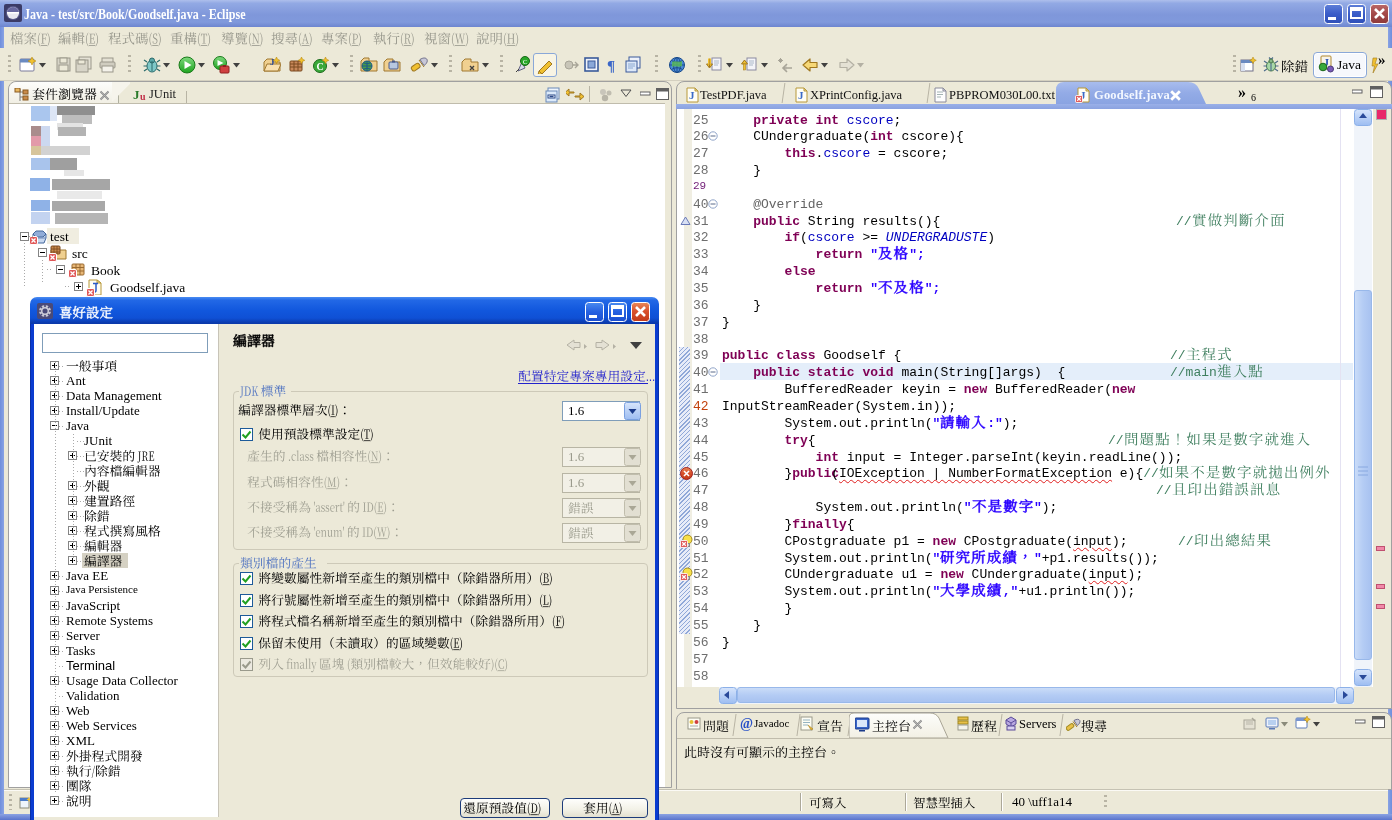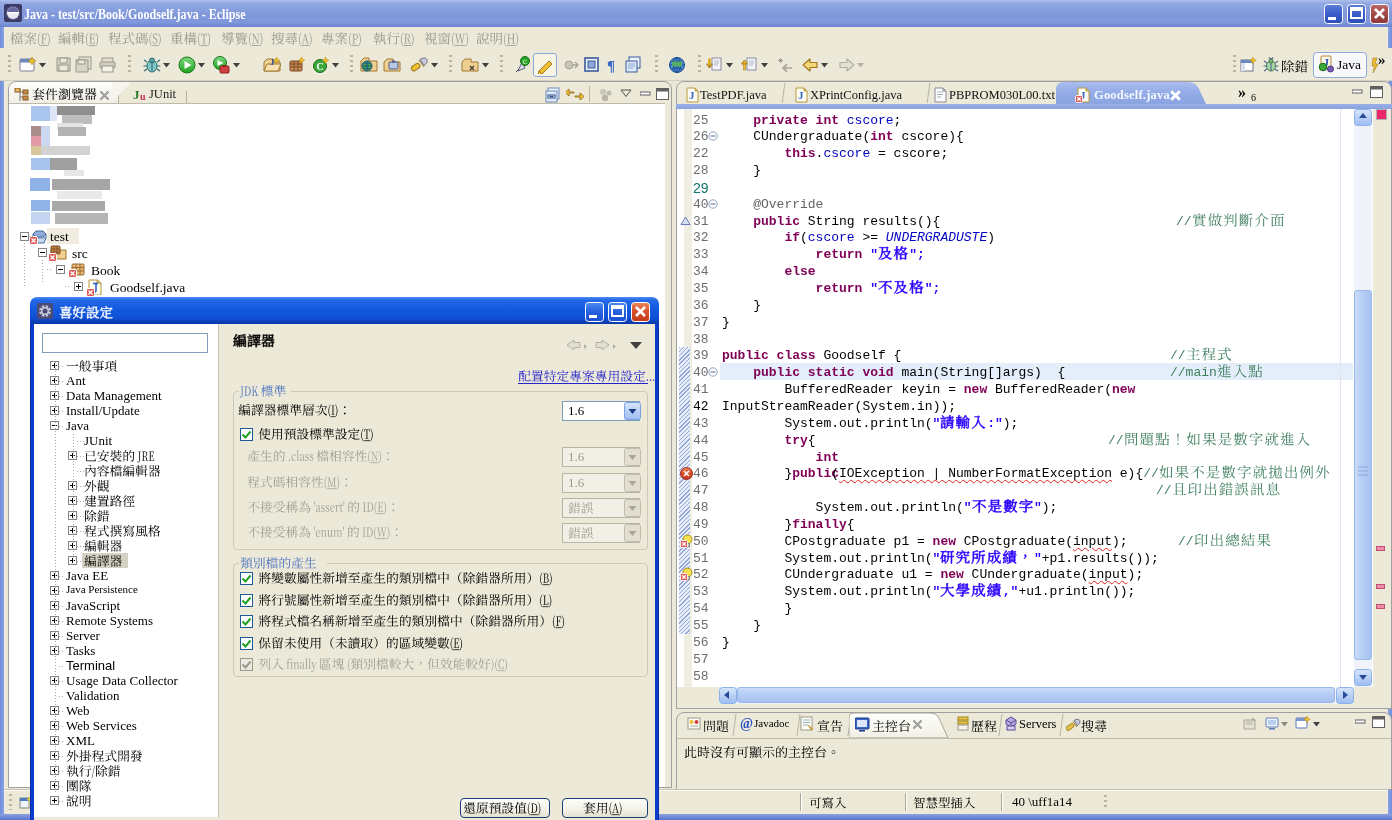--- a/index.html
+++ b/index.html
@@ -755,36 +755,36 @@
       <rect x="0.5" y="0.5" width="12" height="11" fill="#fff" stroke="#606060"></rect>
       <rect x="0.5" y="0.5" width="12" height="3" fill="#606060"></rect>
     </svg>
     <div style="position:absolute;left:676px;top:104px;width:716px;height:5px;background:linear-gradient(180deg,#9ab0e8,#8aa2e0)"></div>
     <div style="position:absolute;left:684px;top:109px;width:8px;height:578px;background:#f0eee2"></div>
     <div style="position:absolute;left:679px;top:347.4px;width:11px;height:286.45px;background:repeating-linear-gradient(135deg,#90a8d8 0 1px,#e8ecf8 1px 3px)"></div>
     <div style="position:absolute;left:720px;top:363.25px;width:633px;height:16.85px;background:#e4eefa"></div>
     <div style="position:absolute;left:1340px;top:109px;width:1px;height:578px;background:#e4e2f2"></div>
     <div style="position:absolute;left:693px;top:112.5px;white-space:pre;font-family:'Liberation Mono',monospace;font-size:13px;color:#6e6e6e">25</div>
     <div style="position:absolute;left:693px;top:129.35px;white-space:pre;font-family:'Liberation Mono',monospace;font-size:13px;color:#6e6e6e">26</div>
-    <div style="position:absolute;left:693px;top:146.2px;white-space:pre;font-family:'Liberation Mono',monospace;font-size:13px;color:#6e6e6e">22</div>
+    <div style="position:absolute;left:693px;top:146.2px;white-space:pre;font-family:'Liberation Mono',monospace;font-size:13px;color:#6e6e6e">27</div>
     <div style="position:absolute;left:693px;top:163.05px;white-space:pre;font-family:'Liberation Mono',monospace;font-size:13px;color:#6e6e6e">28</div>
-    <div style="position:absolute;left:693px;top:179.9px;white-space:pre;font-family:Liberation Sans, sans-serif;font-size:14px;color:#0f766e">29</div>
+    <div style="position:absolute;left:693px;top:179.9px;white-space:pre;font-family:Liberation Mono, monospace;font-size:11px;color:#701a75">29</div>
     <div style="position:absolute;left:693px;top:196.75px;white-space:pre;font-family:'Liberation Mono',monospace;font-size:13px;color:#6e6e6e">40</div>
     <div style="position:absolute;left:693px;top:213.6px;white-space:pre;font-family:'Liberation Mono',monospace;font-size:13px;color:#6e6e6e">31</div>
     <div style="position:absolute;left:693px;top:230.45px;white-space:pre;font-family:'Liberation Mono',monospace;font-size:13px;color:#6e6e6e">32</div>
     <div style="position:absolute;left:693px;top:247.3px;white-space:pre;font-family:'Liberation Mono',monospace;font-size:13px;color:#6e6e6e">33</div>
     <div style="position:absolute;left:693px;top:264.15px;white-space:pre;font-family:'Liberation Mono',monospace;font-size:13px;color:#6e6e6e">34</div>
     <div style="position:absolute;left:693px;top:281px;white-space:pre;font-family:'Liberation Mono',monospace;font-size:13px;color:#6e6e6e">35</div>
     <div style="position:absolute;left:693px;top:297.85px;white-space:pre;font-family:'Liberation Mono',monospace;font-size:13px;color:#6e6e6e">36</div>
     <div style="position:absolute;left:693px;top:314.7px;white-space:pre;font-family:'Liberation Mono',monospace;font-size:13px;color:#6e6e6e">37</div>
     <div style="position:absolute;left:693px;top:331.55px;white-space:pre;font-family:'Liberation Mono',monospace;font-size:13px;color:#6e6e6e">38</div>
     <div style="position:absolute;left:693px;top:348.4px;white-space:pre;font-family:'Liberation Mono',monospace;font-size:13px;color:#6e6e6e">39</div>
     <div style="position:absolute;left:693px;top:365.25px;white-space:pre;font-family:'Liberation Mono',monospace;font-size:13px;color:#6e6e6e">40</div>
     <div style="position:absolute;left:693px;top:382.1px;white-space:pre;font-family:'Liberation Mono',monospace;font-size:13px;color:#6e6e6e">41</div>
-    <div style="position:absolute;left:693px;top:398.95px;white-space:pre;font-family:'Liberation Mono',monospace;font-size:13px;color:#000000">42</div>
+    <div style="position:absolute;left:693px;top:398.95px;white-space:pre;font-family:'Liberation Mono',monospace;font-size:13px;color:#c2410c">42</div>
     <div style="position:absolute;left:693px;top:415.8px;white-space:pre;font-family:'Liberation Mono',monospace;font-size:13px;color:#6e6e6e">43</div>
     <div style="position:absolute;left:693px;top:432.65px;white-space:pre;font-family:'Liberation Mono',monospace;font-size:13px;color:#6e6e6e">44</div>
     <div style="position:absolute;left:693px;top:449.5px;white-space:pre;font-family:'Liberation Mono',monospace;font-size:13px;color:#6e6e6e">45</div>
     <div style="position:absolute;left:693px;top:466.35px;white-space:pre;font-family:'Liberation Mono',monospace;font-size:13px;color:#6e6e6e">46</div>
     <div style="position:absolute;left:693px;top:483.2px;white-space:pre;font-family:'Liberation Mono',monospace;font-size:13px;color:#6e6e6e">47</div>
     <div style="position:absolute;left:693px;top:500.05px;white-space:pre;font-family:'Liberation Mono',monospace;font-size:13px;color:#6e6e6e">48</div>
     <div style="position:absolute;left:693px;top:516.9px;white-space:pre;font-family:'Liberation Mono',monospace;font-size:13px;color:#6e6e6e">49</div>
     <div style="position:absolute;left:693px;top:533.75px;white-space:pre;font-family:'Liberation Mono',monospace;font-size:13px;color:#6e6e6e">50</div>
     <div style="position:absolute;left:693px;top:550.6px;white-space:pre;font-family:'Liberation Mono',monospace;font-size:13px;color:#6e6e6e">51</div>
     <div style="position:absolute;left:693px;top:567.45px;white-space:pre;font-family:'Liberation Mono',monospace;font-size:13px;color:#6e6e6e">52</div>
@@ -942,20 +942,21 @@
         <use href="#g679c" x="646"></use>
         <use href="#g662f" x="775"></use>
         <use href="#g6578" x="904"></use>
         <use href="#g5b57" x="1033"></use>
         <use href="#g5c31" x="1162"></use>
         <use href="#g9032" x="1291"></use>
         <use href="#g5165" x="1420"></use>
       </g>
     </svg>
     <div style="position:absolute;left:815.6px;top:449.5px;white-space:pre;font-family:'Liberation Mono',monospace;font-size:13px;color:#7f0055;font-weight:bold;">int</div>
+    <div style="position:absolute;left:839px;top:449.5px;white-space:pre;font-family:'Liberation Mono',monospace;font-size:13px;color:#000000;"> input = Integer.parseInt(keyin.readLine());</div>
     <div style="position:absolute;left:784.4px;top:466.35px;white-space:pre;font-family:'Liberation Mono',monospace;font-size:13px;color:#000000;">}</div>
     <div style="position:absolute;left:792.2px;top:466.35px;white-space:pre;font-family:'Liberation Mono',monospace;font-size:13px;color:#7f0055;font-weight:bold;">public</div>
     <div style="position:absolute;left:831.2px;top:466.35px;white-space:pre;font-family:'Liberation Mono',monospace;font-size:13px;color:#000000;">(</div>
     <div style="position:absolute;left:839px;top:466.35px;white-space:pre;font-family:'Liberation Mono',monospace;font-size:13px;color:#000000;text-decoration:underline wavy #e02020 1px;text-underline-offset:2px;">IOException | NumberFormatException</div>
     <div style="position:absolute;left:1112px;top:466.35px;white-space:pre;font-family:'Liberation Mono',monospace;font-size:13px;color:#000000;"> e){</div>
     <div style="position:absolute;left:1143.2px;top:466.35px;white-space:pre;font-family:'Liberation Mono',monospace;font-size:13px;color:#3f7f5f">//</div>
     <svg style="position:absolute;left:1158.8px;top:463.4px;overflow:visible" width="171.6" height="18.9" viewBox="0 0 1420.1 156.0">
       <g transform="translate(0,120) scale(1,-1)" fill="#3f7f5f">
         <use href="#g5982" x="0"></use>
         <use href="#g679c" x="129"></use>

